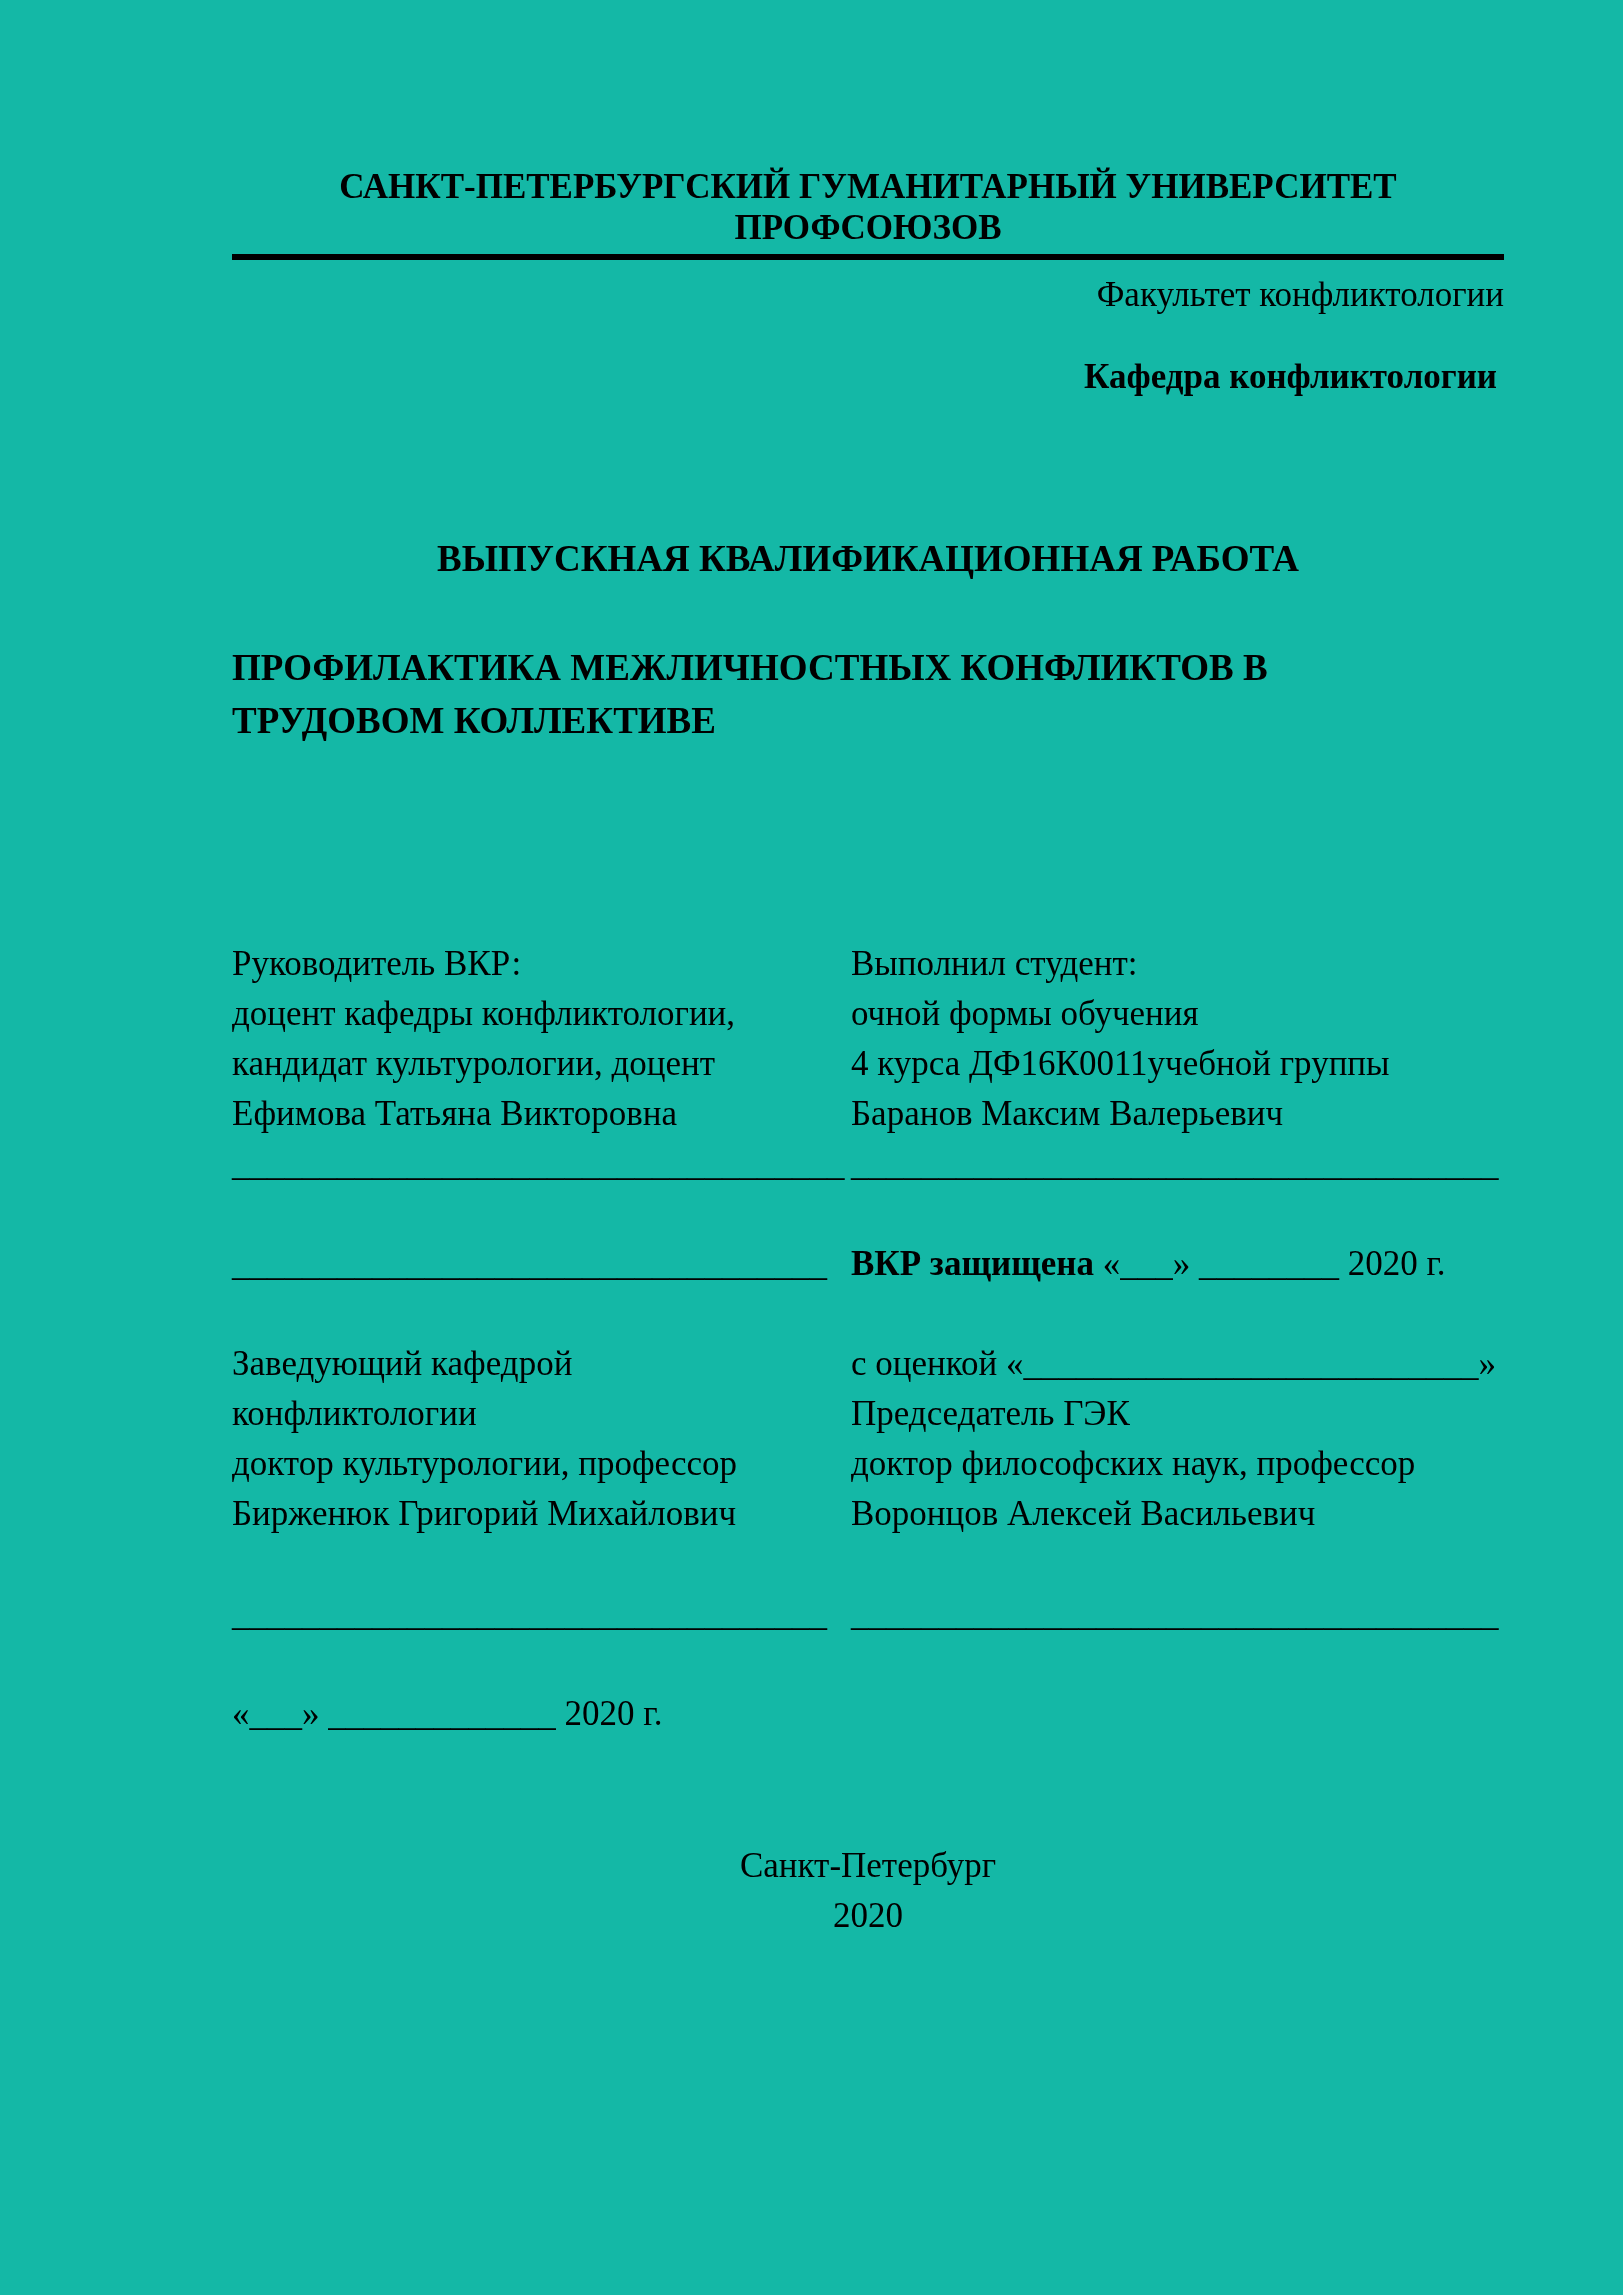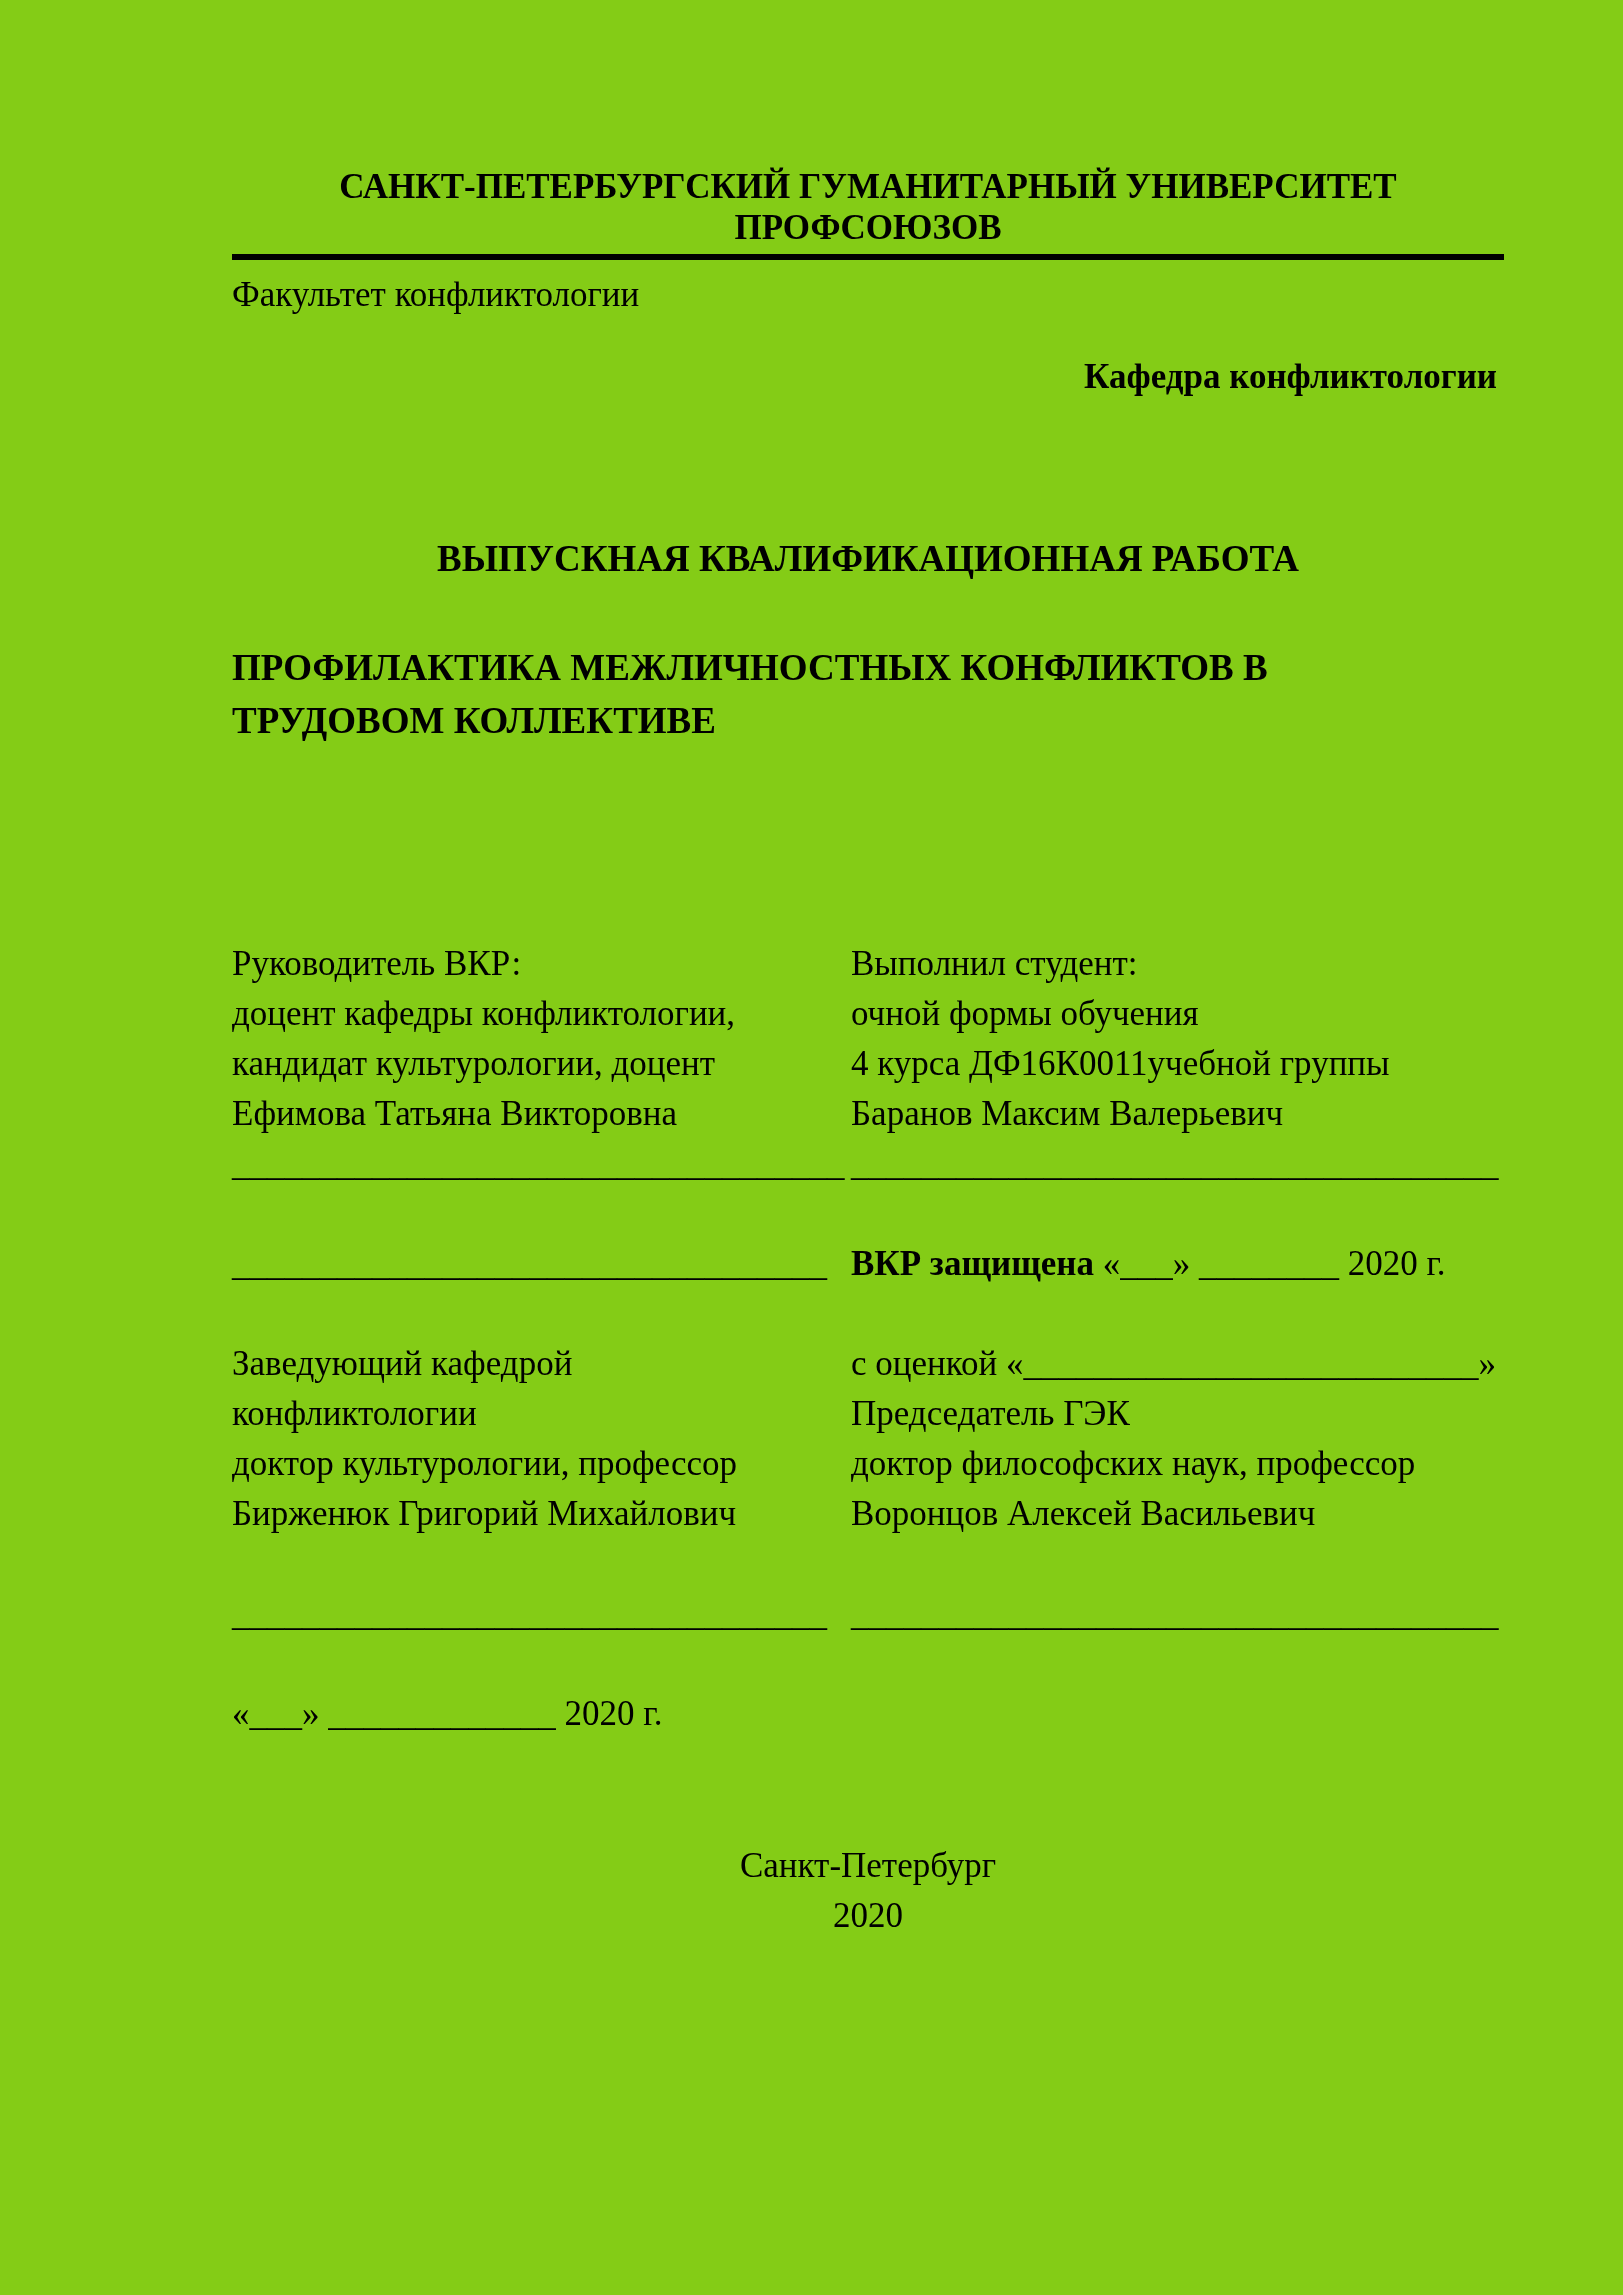--- a/index.html
+++ b/index.html
@@ -1,37 +1,37 @@
 <!DOCTYPE html>
 <html lang="ru" style="font-size:12.6px"><head>
 <meta charset="utf-8">
 <style>
   html, body { margin: 0; padding: 0; background: #ffffff; }
   .page {
     position: relative;
     width: 1623px;
     height: 2295px;
-    background: #84cc16;
+    background: #14b8a6;
     color: #000000;
     font-family: "Liberation Serif", "DejaVu Serif", serif;
     font-size: 35px;
     box-sizing: border-box;
     padding: 166px 119px 0 232px;
     overflow: hidden;
   }
   .univ-header {
     text-align: center;
     font-weight: bold;
     font-size: 35px;
     line-height: 41px;
     border-bottom: 6.3px solid #000;
     padding-bottom: 6.3px;
   }
   .faculty {
-    text-align: left;
+    text-align: right;
     line-height: 47px;
     margin-top: 11px;
   }
   .department {
     text-align: right;
     line-height: 39px;
     margin-top: 39px;
     margin-right: 7px;
     font-weight: bold;
   }

